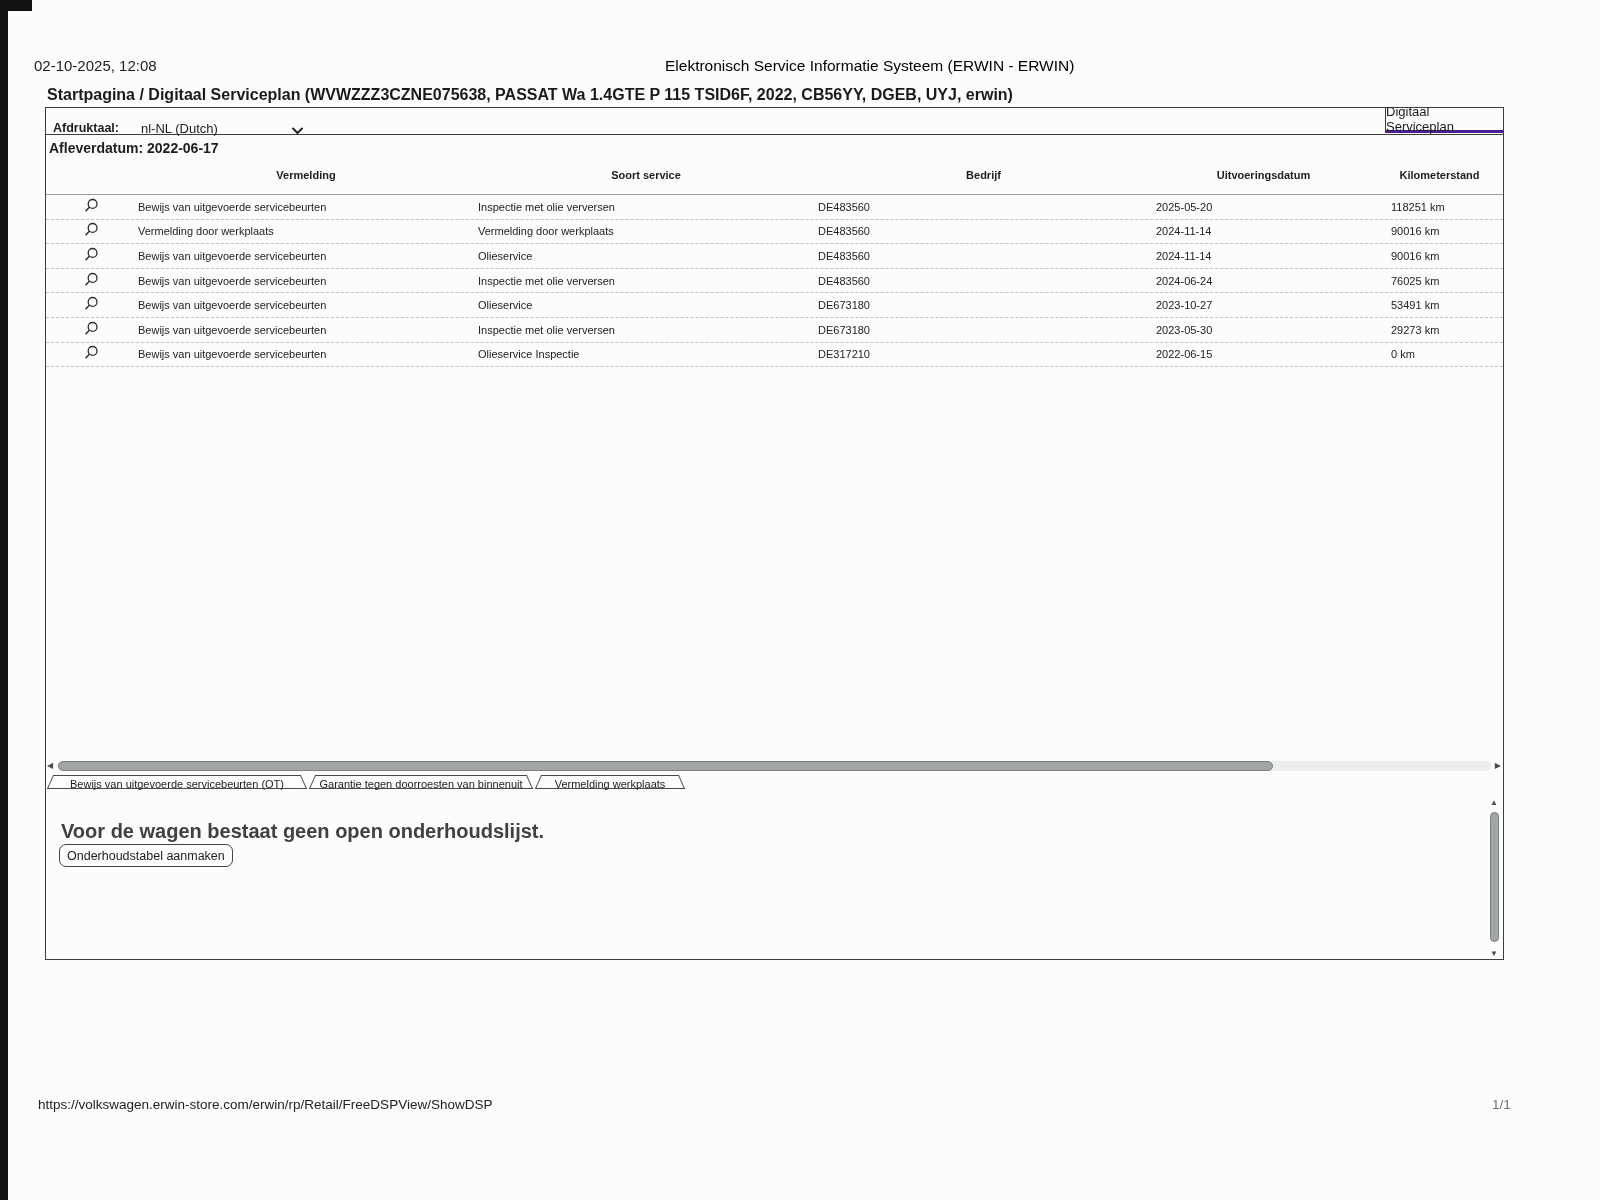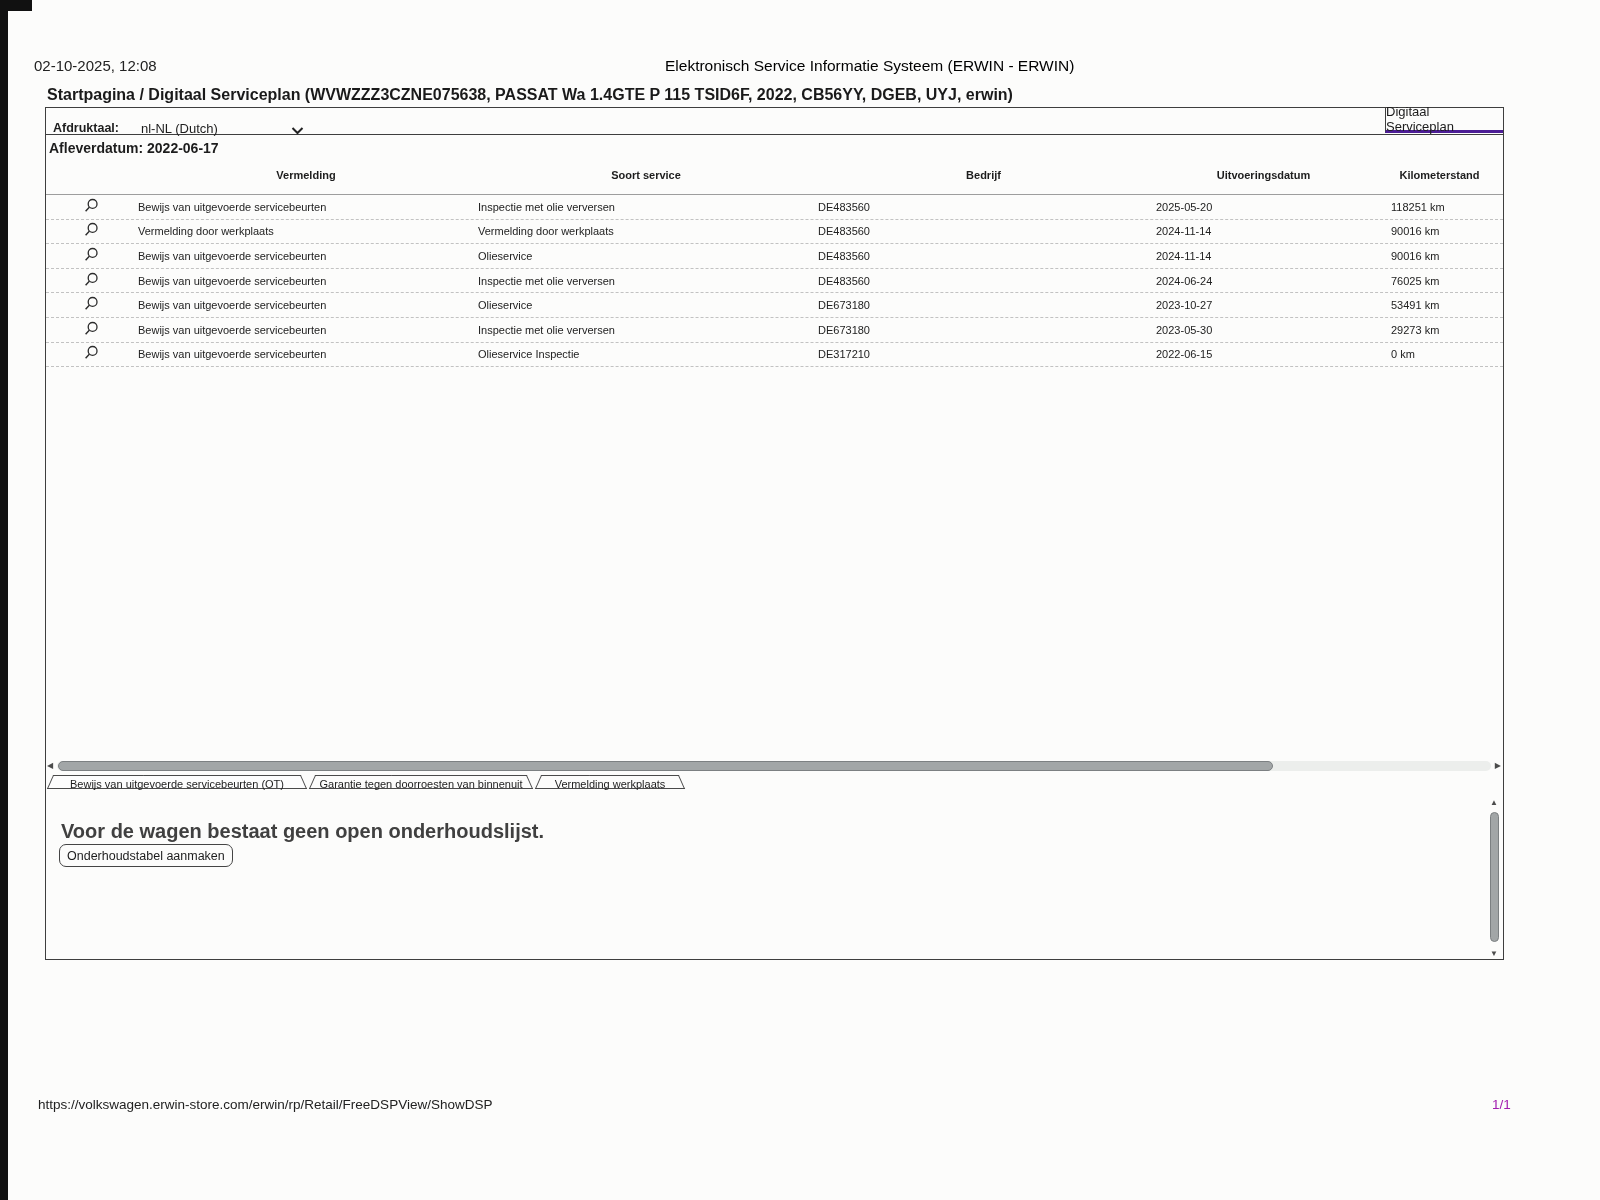--- a/index.html
+++ b/index.html
@@ -70,21 +70,21 @@
 
   
   .vscroll { position:absolute; right:2px; top:690px; width:12px; height:160px; }
   .vscroll .arrow { position:absolute; left:1px; font-size:8px; color:#4c4c4c; cursor:pointer; }
   .vscroll .arrow.up { top:0; }
   .vscroll .arrow.down { bottom:0; }
   .vscroll .thumb { position:absolute; left:1px; top:14px; width:9px; height:130px; background:#a2a6a7; border:1px solid #7c8082; border-radius:5px; cursor:grab; }
 
   
   .footer-url { position:absolute; left:38px; top:1097px; font-size:13.5px; color:#222; }
-  .page-num { position:absolute; left:1492px; top:1097px; font-size:13.5px; color:#a21caf; }
+  .page-num { position:absolute; left:1492px; top:1097px; font-size:13.5px; color:#737373; }
 </style>
 </head>
 <body>
 
 <div class="page">
 
   <div class="scan-edge-left"></div>
   <div class="scan-corner"></div>
 
   <div class="print-datetime">02-10-2025, 12:08</div>

